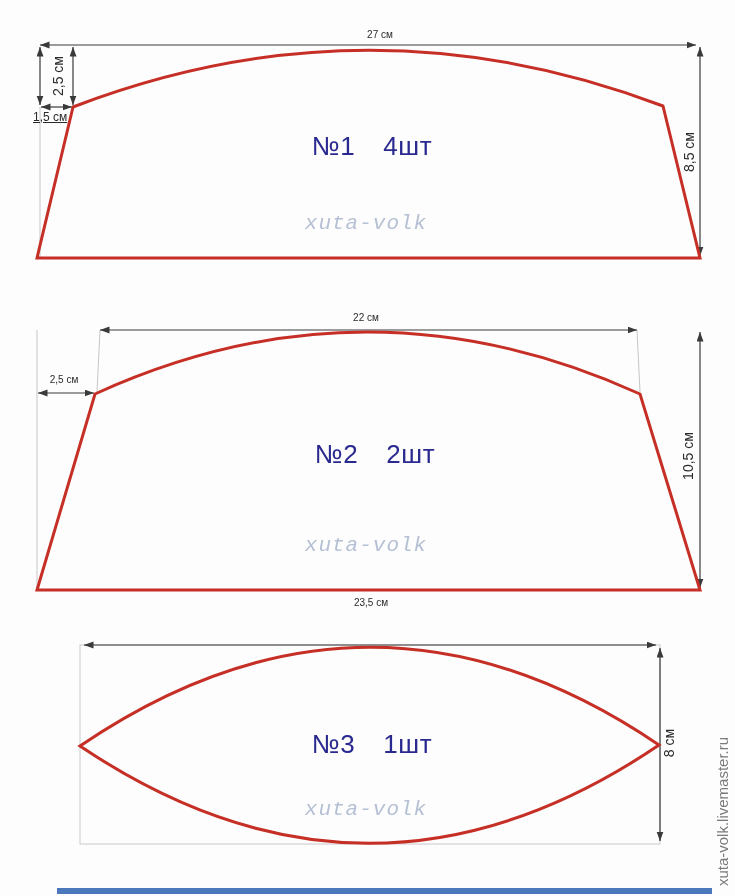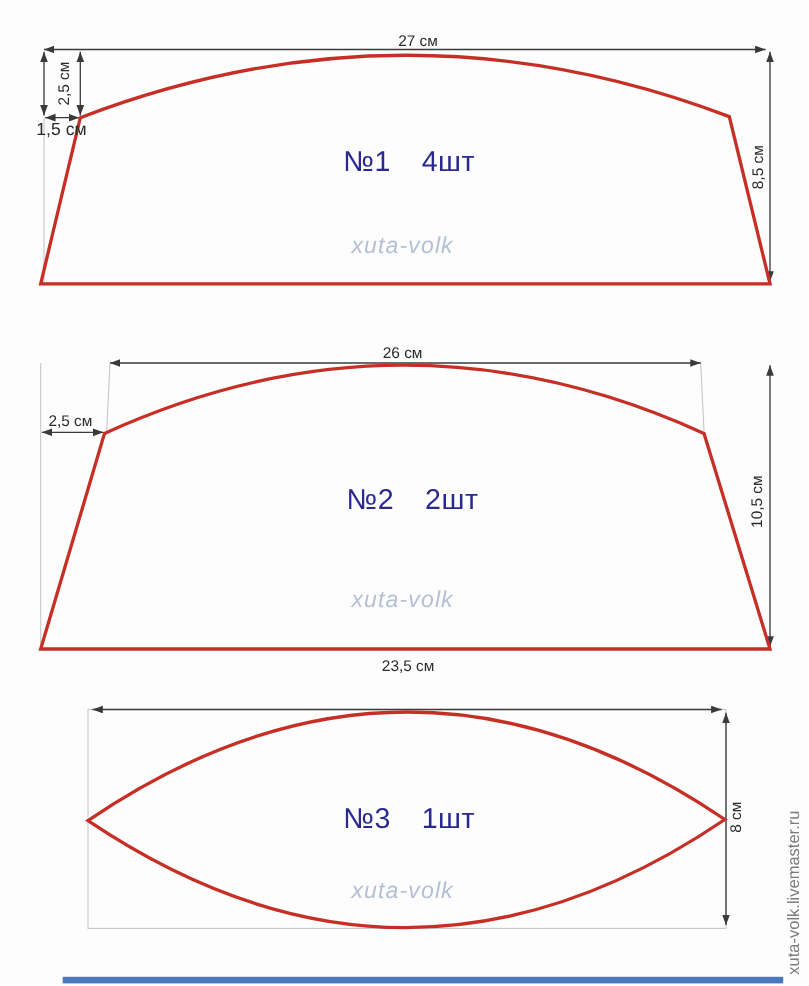--- a/index.html
+++ b/index.html
@@ -13,28 +13,28 @@
     --c-bg:#fdfdfd;
   }
   html,body{margin:0;padding:0;}
   body{font-family:"Liberation Sans",sans-serif;background:#fff;}
   .sheet{position:relative;width:735px;height:896px;background:var(--c-bg);overflow:hidden;}
   .sheet svg{position:absolute;left:0;top:0;}
   .outline{stroke:var(--c-outline);stroke-width:3;fill:none;stroke-linejoin:miter;}
   .dim{stroke:var(--c-dim);stroke-width:1.2;fill:none;}
   .faint{stroke:var(--c-faint);stroke-width:1;fill:none;}
   .box{stroke:#c9c9c9;stroke-width:1;fill:none;}
-  .txt{position:absolute;color:#2a2a2a;font-size:14px;white-space:nowrap;}
-  .txt.small{font-size:16px;}
+  .txt{position:absolute;color:#2a2a2a;font-size:10px;white-space:nowrap;}
+  .txt.small{font-size:12px;text-decoration:underline;}
   .txt.center{text-align:center;}
   .vlabel{position:absolute;color:#2a2a2a;font-size:14px;white-space:nowrap;text-align:center;transform:rotate(-90deg);transform-origin:center;}
   .piece-label{position:absolute;display:flex;justify-content:center;gap:28px;width:220px;
     color:var(--c-label);font-size:26px;letter-spacing:0.5px;}
   .watermark{position:absolute;width:160px;text-align:center;color:var(--c-watermark);
-    font-family:Liberation Sans, sans-serif;font-style:italic;font-size:21px;letter-spacing:1px;}
+    font-family:Liberation Mono, monospace;font-style:italic;font-size:21px;letter-spacing:1px;}
   .site-credit{position:absolute;width:180px;text-align:center;color:var(--c-site);
     font-size:15px;transform:rotate(-90deg);transform-origin:center;white-space:nowrap;}
   .footer-bar{position:absolute;left:57px;top:888px;width:655px;height:6px;background:var(--c-footer);}
 </style>
 </head>
 <body>
 
 <div class="sheet">
 
   <svg width="735" height="896" viewBox="0 0 735 896">
@@ -69,21 +69,21 @@
   <div class="txt center" style="left:340px;top:29px;width:80px;">27 см</div>
   <div class="vlabel" style="left:28px;top:68px;width:60px;">2,5 см</div>
   <div class="txt small" style="left:33px;top:110px;">1,5 см</div>
   <div class="vlabel" style="left:659px;top:144px;width:60px;">8,5 см</div>
   <div class="piece-label" style="left:262px;top:131px;">
     <span>№1</span>
     <span>4шт</span>
   </div>
   <div class="watermark" style="left:286px;top:212px;">xuta-volk</div>
 
-  <div class="txt center" style="left:326px;top:312px;width:80px;">26 см</div>
+  <div class="txt center" style="left:326px;top:312px;width:80px;">22 см</div>
   <div class="txt center" style="left:30px;top:374px;width:68px;">2,5 см</div>
   <div class="vlabel" style="left:653px;top:448px;width:70px;">10,5 см</div>
   <div class="piece-label" style="left:265px;top:439px;">
     <span>№2</span>
     <span>2шт</span>
   </div>
   <div class="watermark" style="left:286px;top:534px;">xuta-volk</div>
 
   <div class="txt center" style="left:321px;top:597px;width:100px;">23,5 см</div>
   <div class="vlabel" style="left:644px;top:735px;width:50px;">8 см</div>

